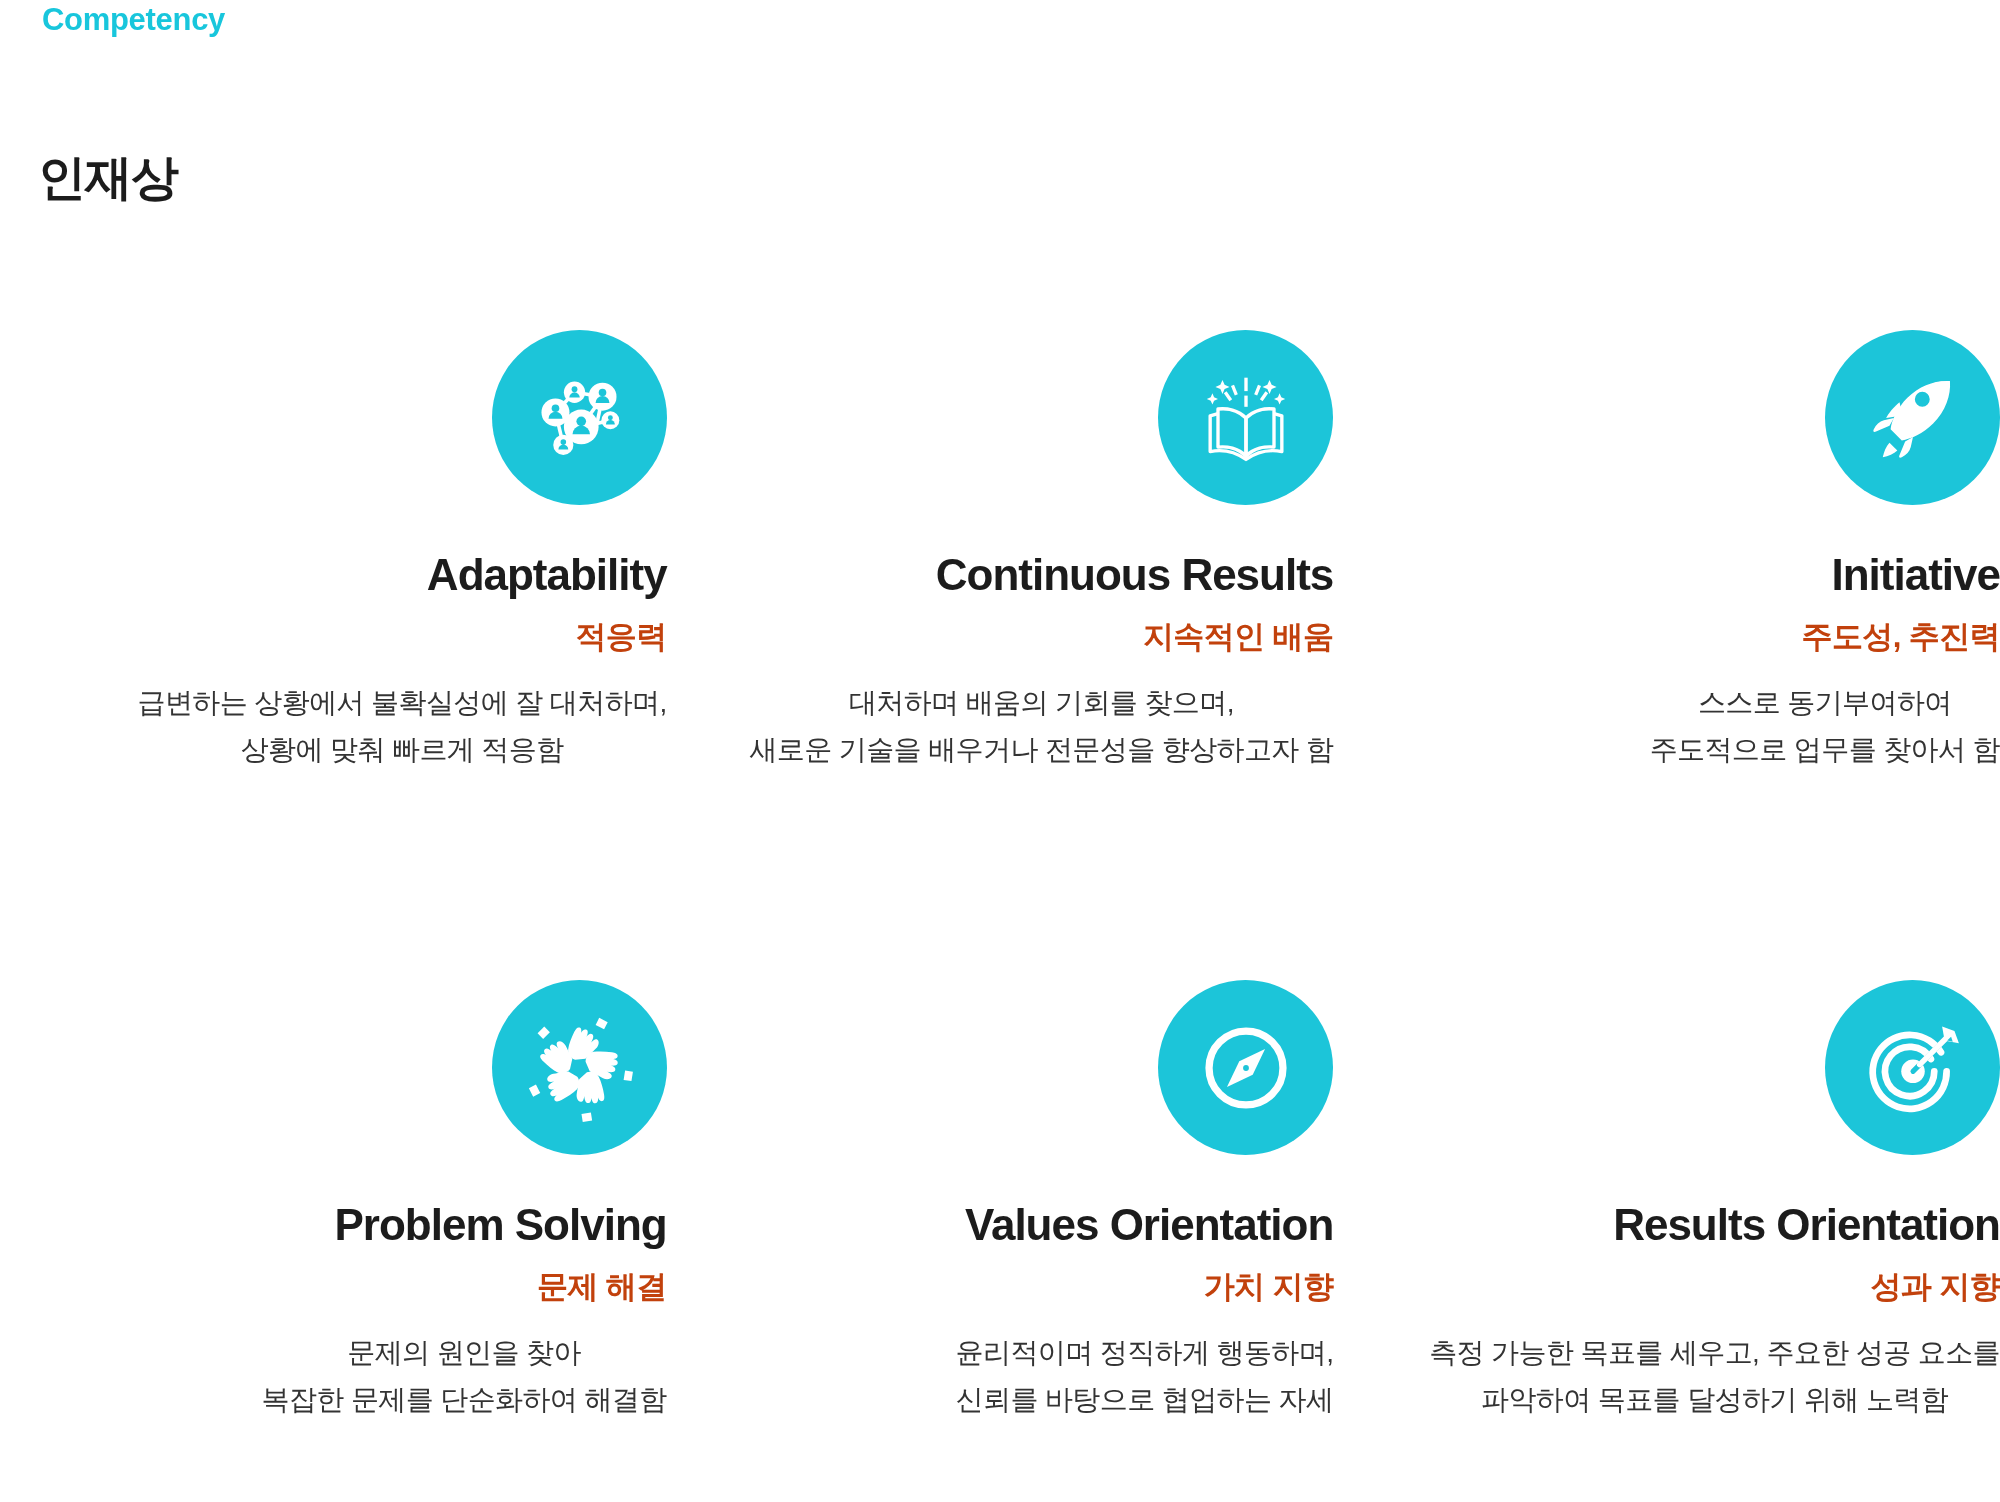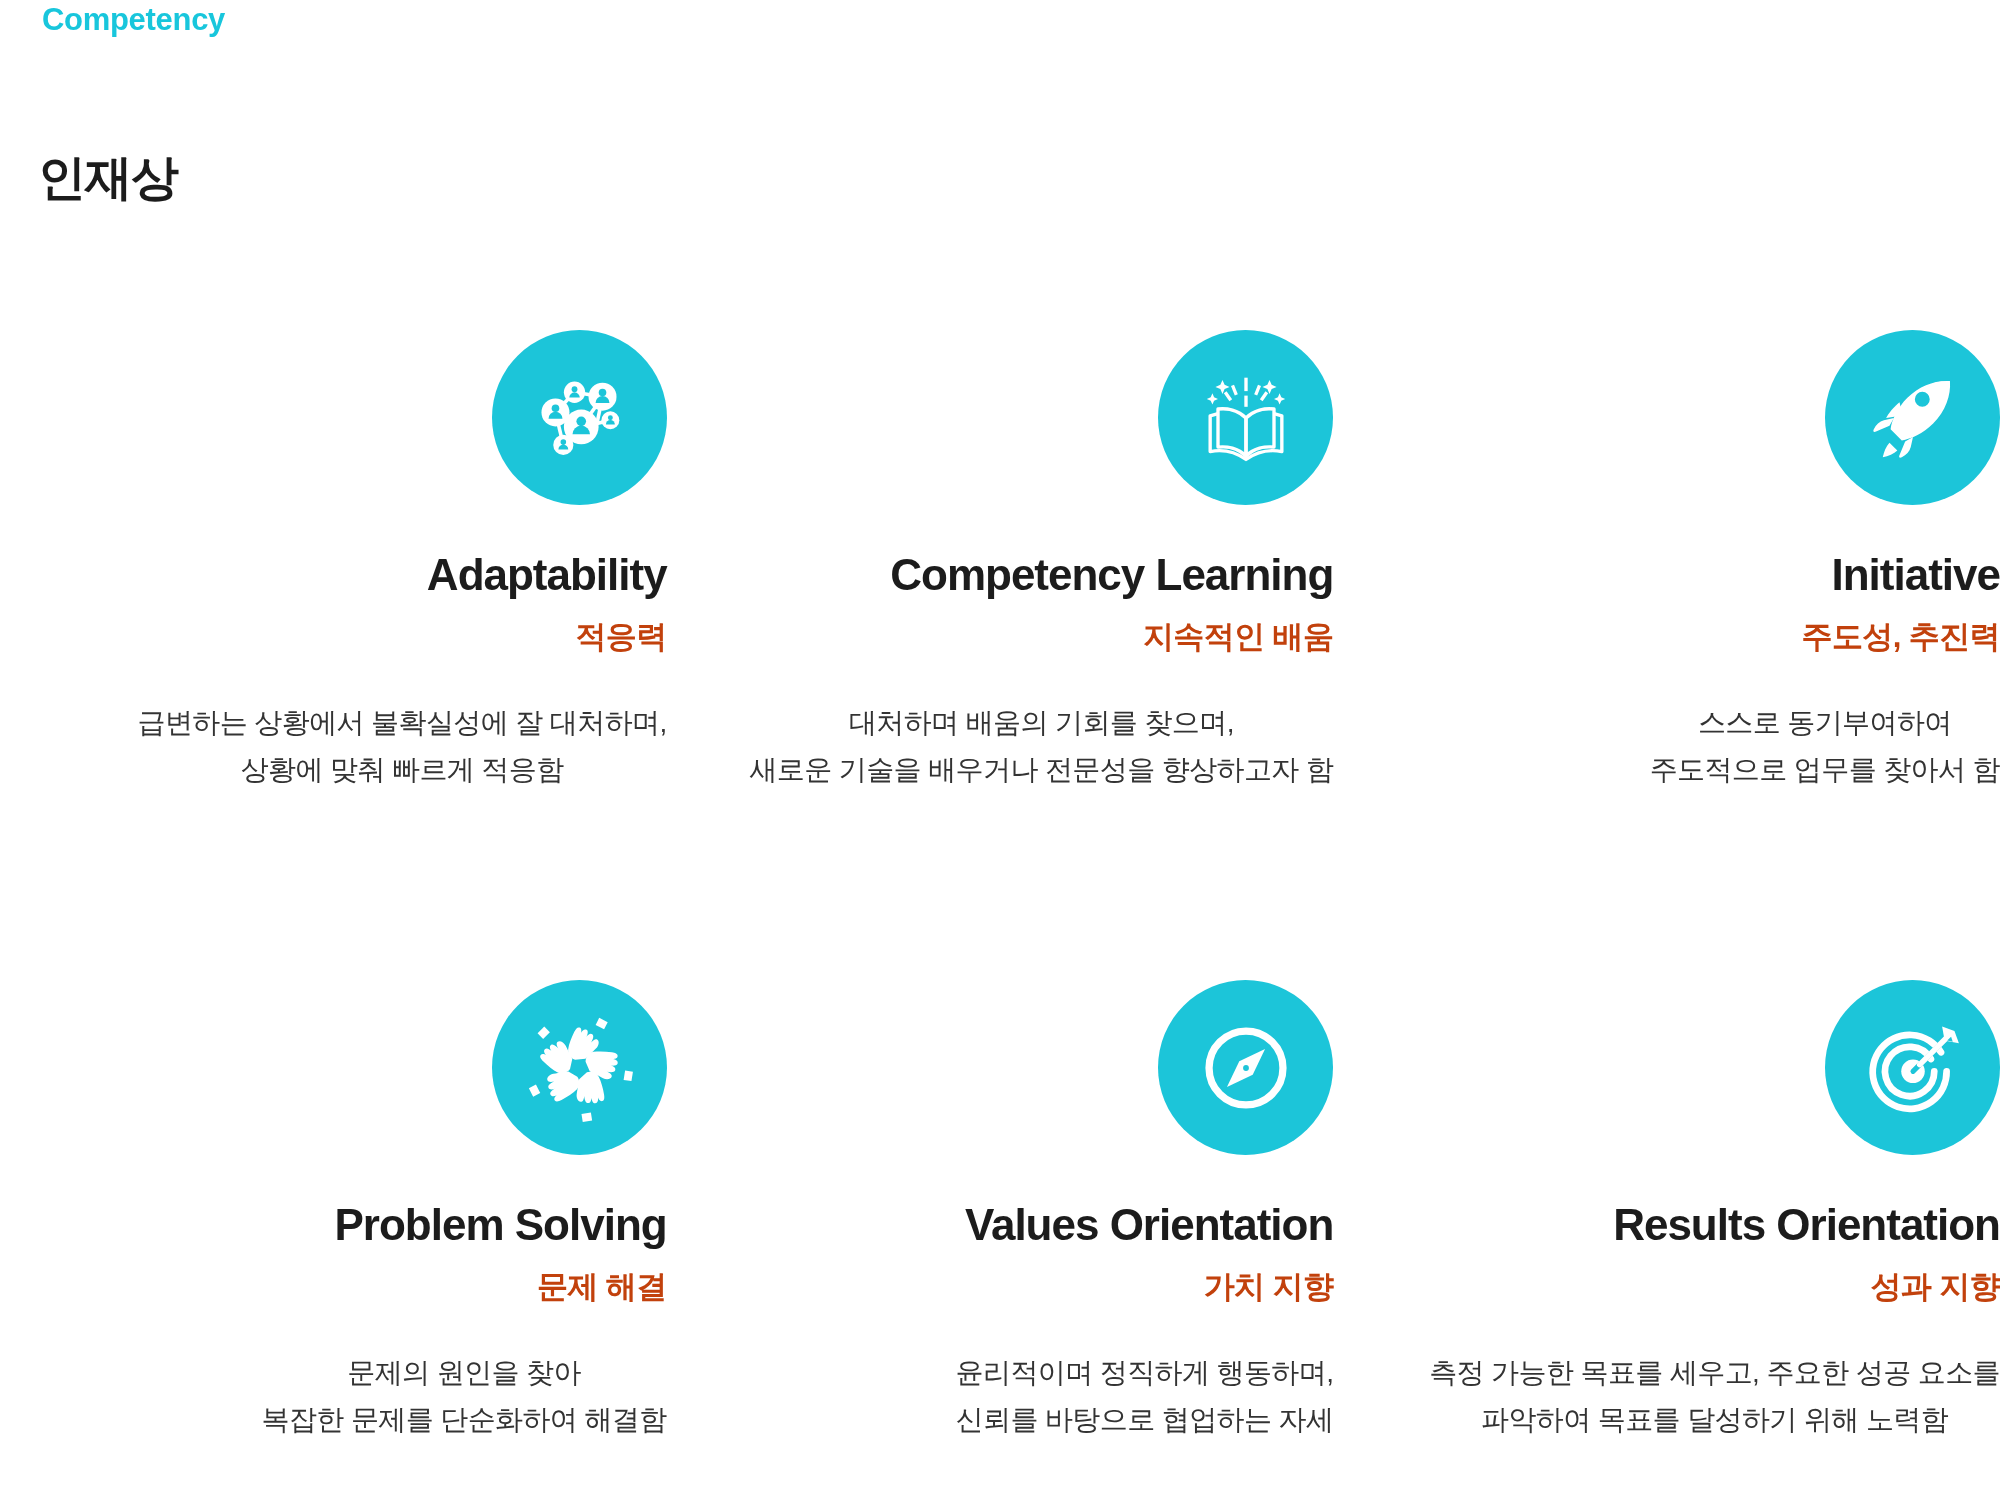--- a/index.html
+++ b/index.html
@@ -94,21 +94,21 @@
   .card-subtitle {
     margin-top: 16px;
     font-size: 31px;
     font-weight: bold;
     letter-spacing: -0.6px;
     color: #c2410c;
     line-height: 40px;
     white-space: nowrap;
   }
   .card-desc {
-    margin-top: 42px;
+    margin-top: 22px;
     font-size: 28px;
     font-weight: normal;
     letter-spacing: -0.6px;
     color: #333333;
     line-height: 47px;
     white-space: pre-line;
   }
 </style>
 </head>
 <body>
@@ -178,21 +178,21 @@
             <path d="M20,28 l1.5,3.5 l3.5,1.5 l-3.5,1.5 l-1.5,3.5 l-1.5,-3.5 l-3.5,-1.5 l3.5,-1.5 z"></path>
             <path d="M80,28 l1.5,3.5 l3.5,1.5 l-3.5,1.5 l-1.5,3.5 l-1.5,-3.5 l-3.5,-1.5 l3.5,-1.5 z"></path>
           </g>
           <g fill="none" stroke="#ffffff" stroke-width="3" stroke-linejoin="round">
             <path d="M50,50 C43,43 33,41 25,42 L25,76 C33,75 43,77 50,84 z"></path>
             <path d="M50,50 C57,43 67,41 75,42 L75,76 C67,75 57,77 50,84 z"></path>
             <path d="M25,46 L18,48 L18,80 C28,78 40,80 50,87 C60,80 72,78 82,80 L82,48 L75,46"></path>
           </g>
         </svg>
       </div>
-      <div class="card-title">Competency Learning</div>
+      <div class="card-title">Continuous Results</div>
       <div class="card-subtitle">지속적인 배움</div>
       <div class="card-desc">대처하며 배움의 기회를 찾으며,
 새로운 기술을 배우거나 전문성을 향상하고자 함</div>
     </div>
 
     <div class="card">
       <div class="icon-circle">
         <svg viewBox="0 0 100 100" aria-hidden="true">
           <g fill="#ffffff">
             <path d="M83,17 C70,16 56,21 45,32 C36,41 31,52 30,60 L40,70 C48,69 59,64 68,55 C79,44 84,30 83,17 Z M63,38 a6.6,6.6 0 1 1 -9.4,-9.4 a6.6,6.6 0 0 1 9.4,9.4 z"></path>

